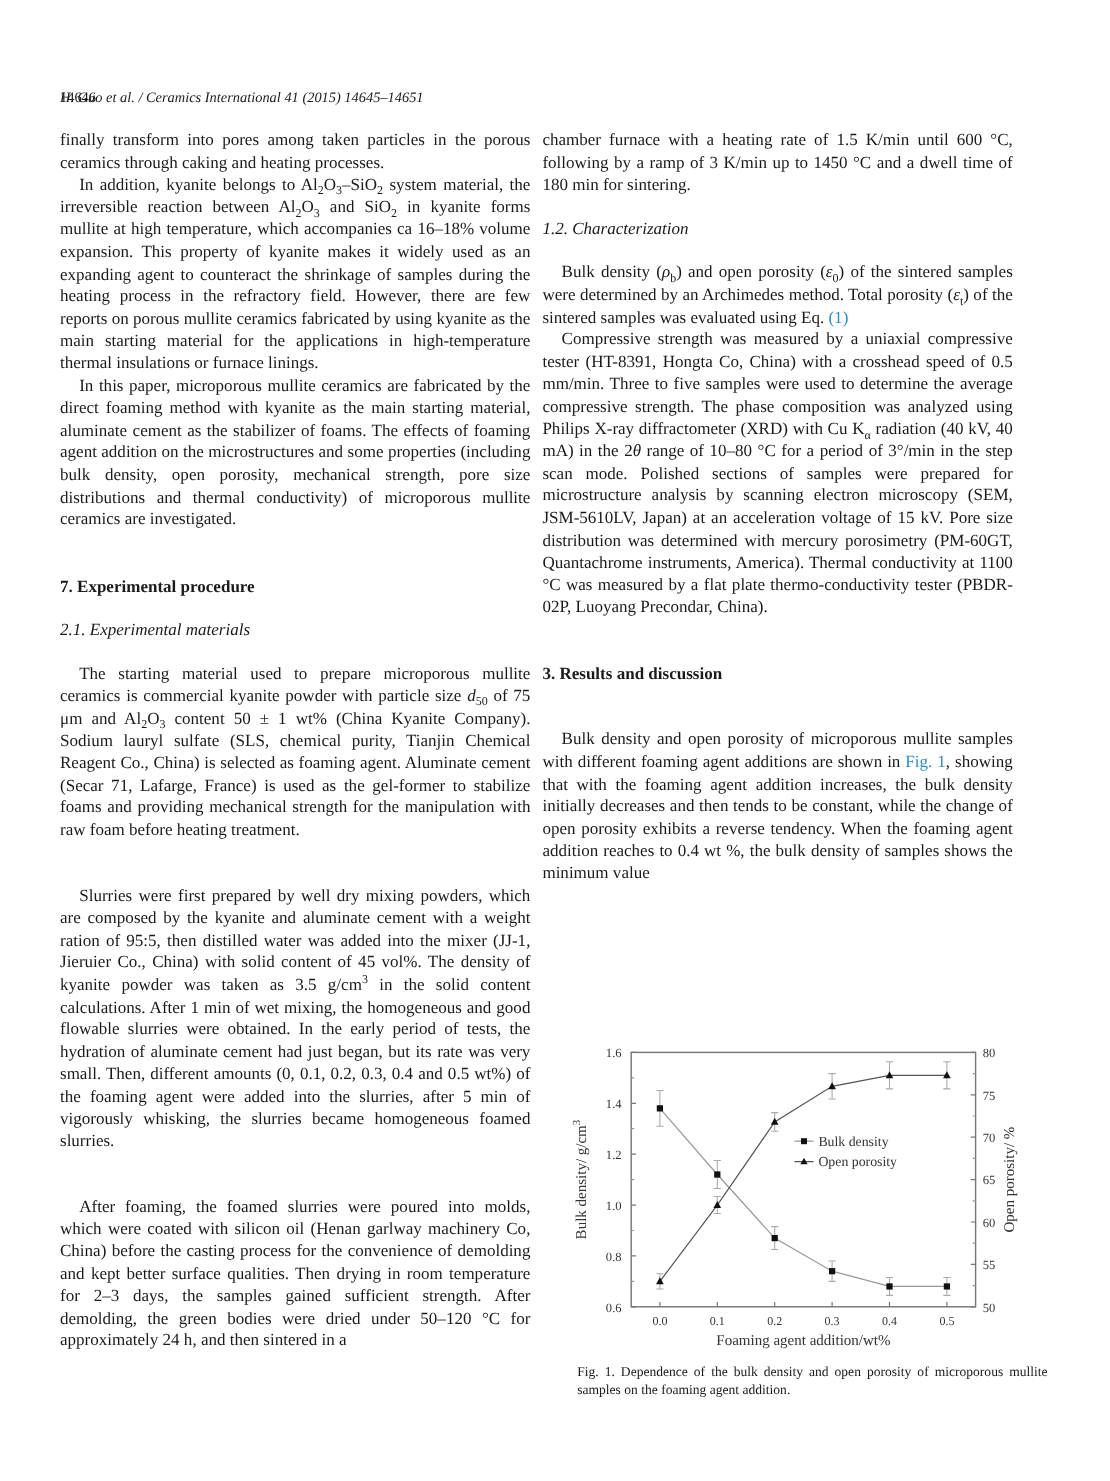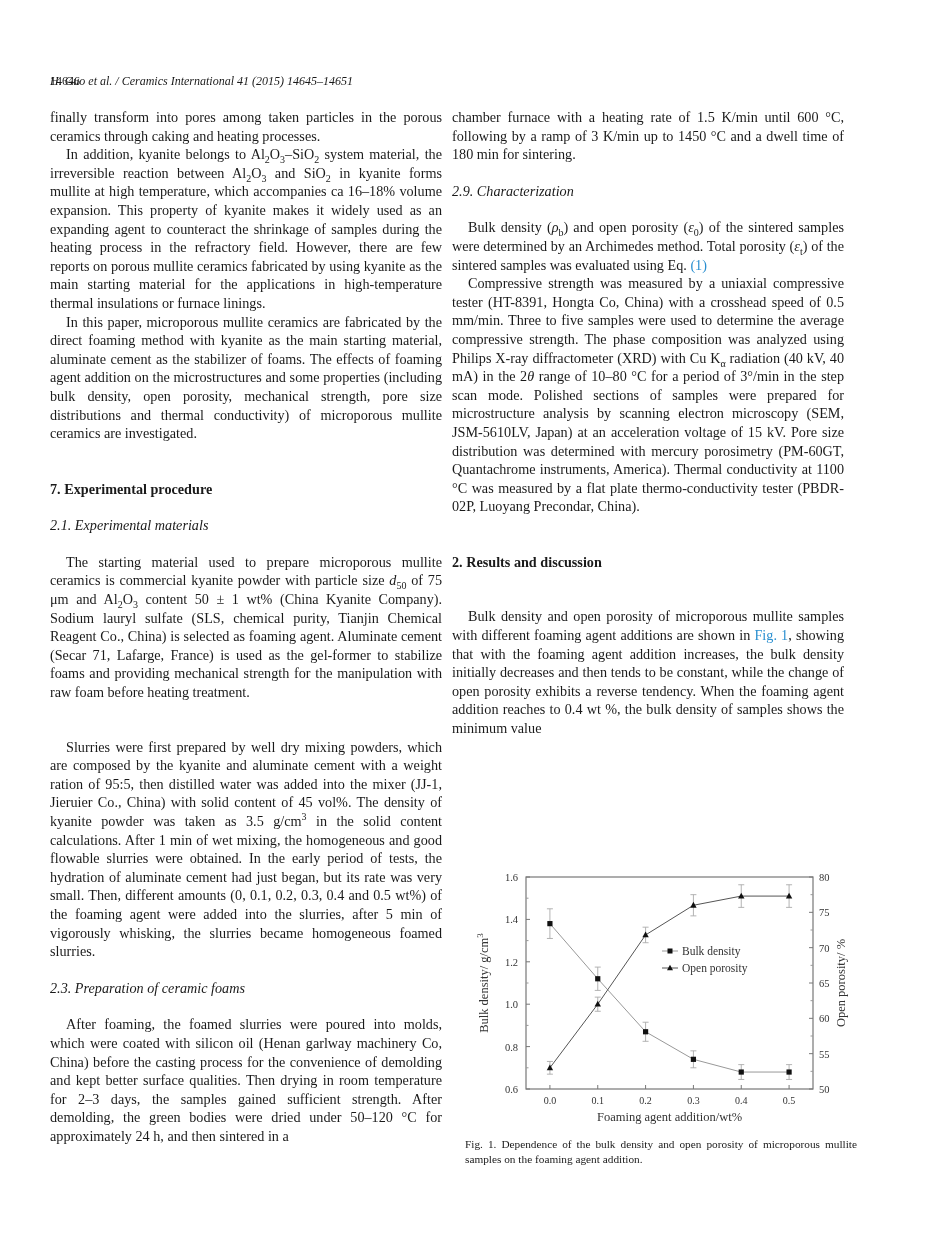--- a/index.html
+++ b/index.html
@@ -15,21 +15,21 @@
   .p.ind { text-indent:16px; }
   .h1 { font-weight:bold; margin:0; }
   .h2 { font-style:italic; margin:0; }
   .link { color:#2a8fd0; }
   .eq { position:relative; margin:0; height:22px; line-height:22px; }
   .eq .num { position:absolute; right:0; top:0; }
   sub, sup { font-size:10px; line-height:0; }
   .fig { position:absolute; left:470px; top:866px; width:400px; height:262px; }
   .fig svg { display:block; }
   .fig text { font-family:"Liberation Serif", serif; fill:#333; }
-  .caption { position:absolute; left:465px; top:1137px; width:392px; font-size:11.3px; line-height:15px; text-align:justify; }
+  .caption { position:absolute; left:481px; top:1137px; width:392px; font-size:11.3px; line-height:15px; text-align:justify; }
 </style>
 </head>
 <body>
 
 <div class="runhead">
   <span class="pg">14646</span>
   <span class="jr">H. Guo et al. / Ceramics International 41 (2015) 14645–14651</span>
 </div>
 
 <div class="col left">
@@ -39,34 +39,33 @@
   <div style="height:37px"></div>
   <p class="h1">7.  Experimental procedure</p>
   <div style="height:18px"></div>
   <p class="h2">2.1.  Experimental materials</p>
   <div style="height:18px"></div>
   <p class="p ind"><span>The starting material used to prepare microporous mullite ceramics is commercial kyanite powder with particle size </span><i>d</i><sub>50</sub><span> of 75 μm and Al</span><sub>2</sub><span>O</span><sub>3</sub><span> content 50 ± 1 wt% (China Kyanite Company). Sodium lauryl sulfate (SLS, chemical purity, Tianjin Chemical Reagent Co., China) is selected as foaming agent. Aluminate cement (Secar 71, Lafarge, France) is used as the gel-former to stabilize foams and providing mechanical strength for the manipulation with raw foam before heating treatment.</span></p>
   <div style="height:18px"></div>
   <div style="height:18px"></div>
   <p class="p ind"><span>Slurries were first prepared by well dry mixing powders, which are composed by the kyanite and aluminate cement with a weight ration of 95:5, then distilled water was added into the mixer (JJ-1, Jieruier Co., China) with solid content of 45 vol%. The density of kyanite powder was taken as 3.5 g/cm</span><sup>3</sup><span> in the solid content calculations. After 1 min of wet mixing, the homogeneous and good flowable slurries were obtained. In the early period of tests, the hydration of aluminate cement had just began, but its rate was very small. Then, different amounts (0, 0.1, 0.2, 0.3, 0.4 and 0.5 wt%) of the foaming agent were added into the slurries, after 5 min of vigorously whisking, the slurries became homogeneous foamed slurries.</span></p>
   <div style="height:18px"></div>
-  <p class="h2">2.3.  Preparation of ceramic foams</p>
   <div style="height:18px"></div>
   <p class="p ind">After foaming, the foamed slurries were poured into molds, which were coated with silicon oil (Henan garlway machinery Co, China) before the casting process for the convenience of demolding and kept better surface qualities. Then drying in room temperature for 2–3 days, the samples gained sufficient strength. After demolding, the green bodies were dried under 50–120 °C for approximately 24 h, and then sintered in a</p>
 </div>
 
 <div class="col right">
   <p class="p">chamber furnace with a heating rate of 1.5 K/min until 600 °C, following by a ramp of 3 K/min up to 1450 °C and a dwell time of 180 min for sintering.</p>
   <div style="height:18px"></div>
-  <p class="h2">2.9.  Characterization</p>
+  <p class="h2">1.2.  Characterization</p>
   <div style="height:18px"></div>
   <p class="p ind"><span>Bulk density (</span><i>ρ</i><sub>b</sub><span>) and open porosity (</span><i>ε</i><sub>0</sub><span>) of the sintered samples were determined by an Archimedes method. Total porosity (</span><i>ε</i><sub>t</sub><span>) of the sintered samples was evaluated using Eq. </span><span class="link">(1)</span></p>
   <p class="p ind"><span>Compressive strength was measured by a uniaxial compressive tester (HT-8391, Hongta Co, China) with a crosshead speed of 0.5 mm/min. Three to five samples were used to determine the average compressive strength. The phase composition was analyzed using Philips X-ray diffractometer (XRD) with Cu K</span><sub>α</sub><span> radiation (40 kV, 40 mA) in the 2</span><i>θ</i><span> range of 10–80 °C for a period of 3°/min in the step scan mode. Polished sections of samples were prepared for microstructure analysis by scanning electron microscopy (SEM, JSM-5610LV, Japan) at an acceleration voltage of 15 kV. Pore size distribution was determined with mercury porosimetry (PM-60GT, Quantachrome instruments, America). Thermal conductivity at 1100 °C was measured by a flat plate thermo-conductivity tester (PBDR-02P, Luoyang Precondar, China).</span></p>
   <div style="height:37px"></div>
-  <p class="h1">2.  Results and discussion</p>
+  <p class="h1">3.  Results and discussion</p>
   <div style="height:18px"></div>
   <div style="height:18px"></div>
   <p class="p ind"><span>Bulk density and open porosity of microporous mullite samples with different foaming agent additions are shown in </span><span class="link">Fig. 1</span><span>, showing that with the foaming agent addition increases, the bulk density initially decreases and then tends to be constant, while the change of open porosity exhibits a reverse tendency. When the foaming agent addition reaches to 0.4 wt %, the bulk density of samples shows the minimum value</span></p>
 </div>
 
 <div class="fig">
   <svg id="chart" width="400" height="262">
     <rect id="frame" fill="none" stroke="#777" stroke-width="1.2" x="56" y="11" width="287" height="212"></rect>
     <g id="xticks">
         <line x1="79.91666666666666" y1="223" x2="79.91666666666666" y2="219" stroke="#777"></line>

